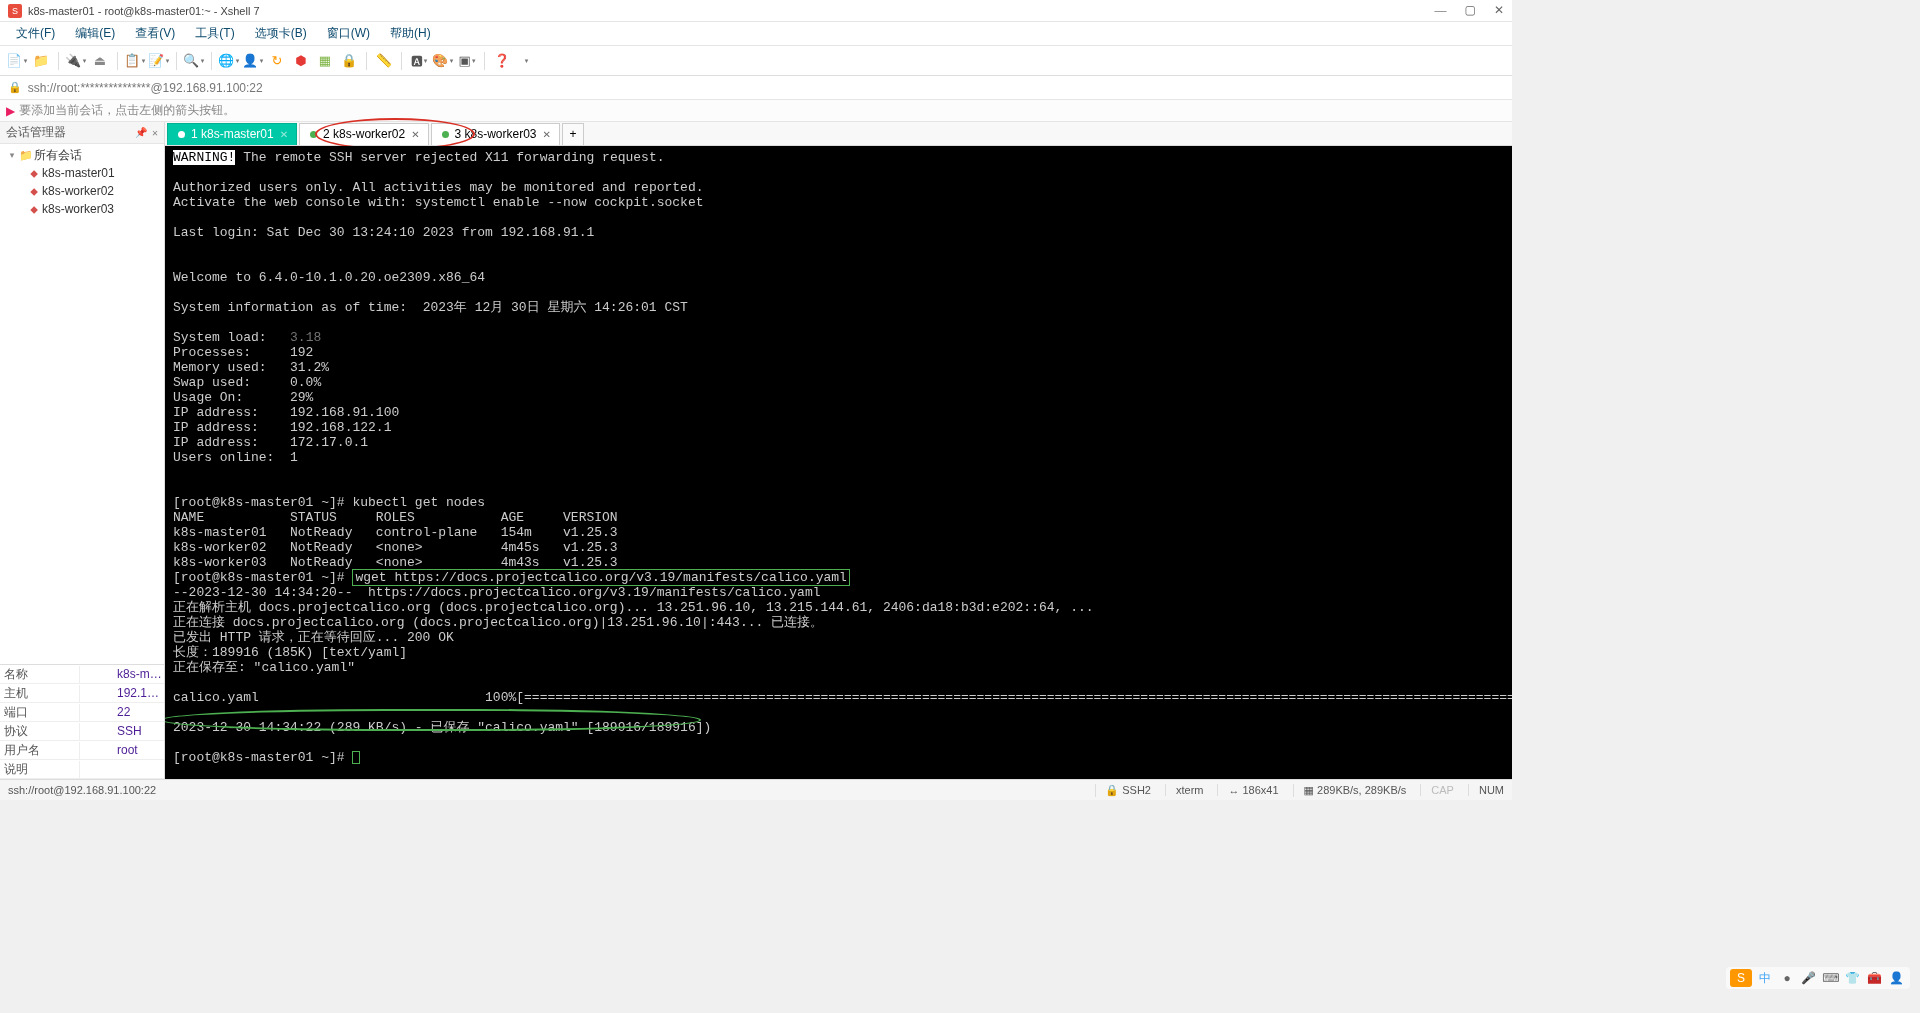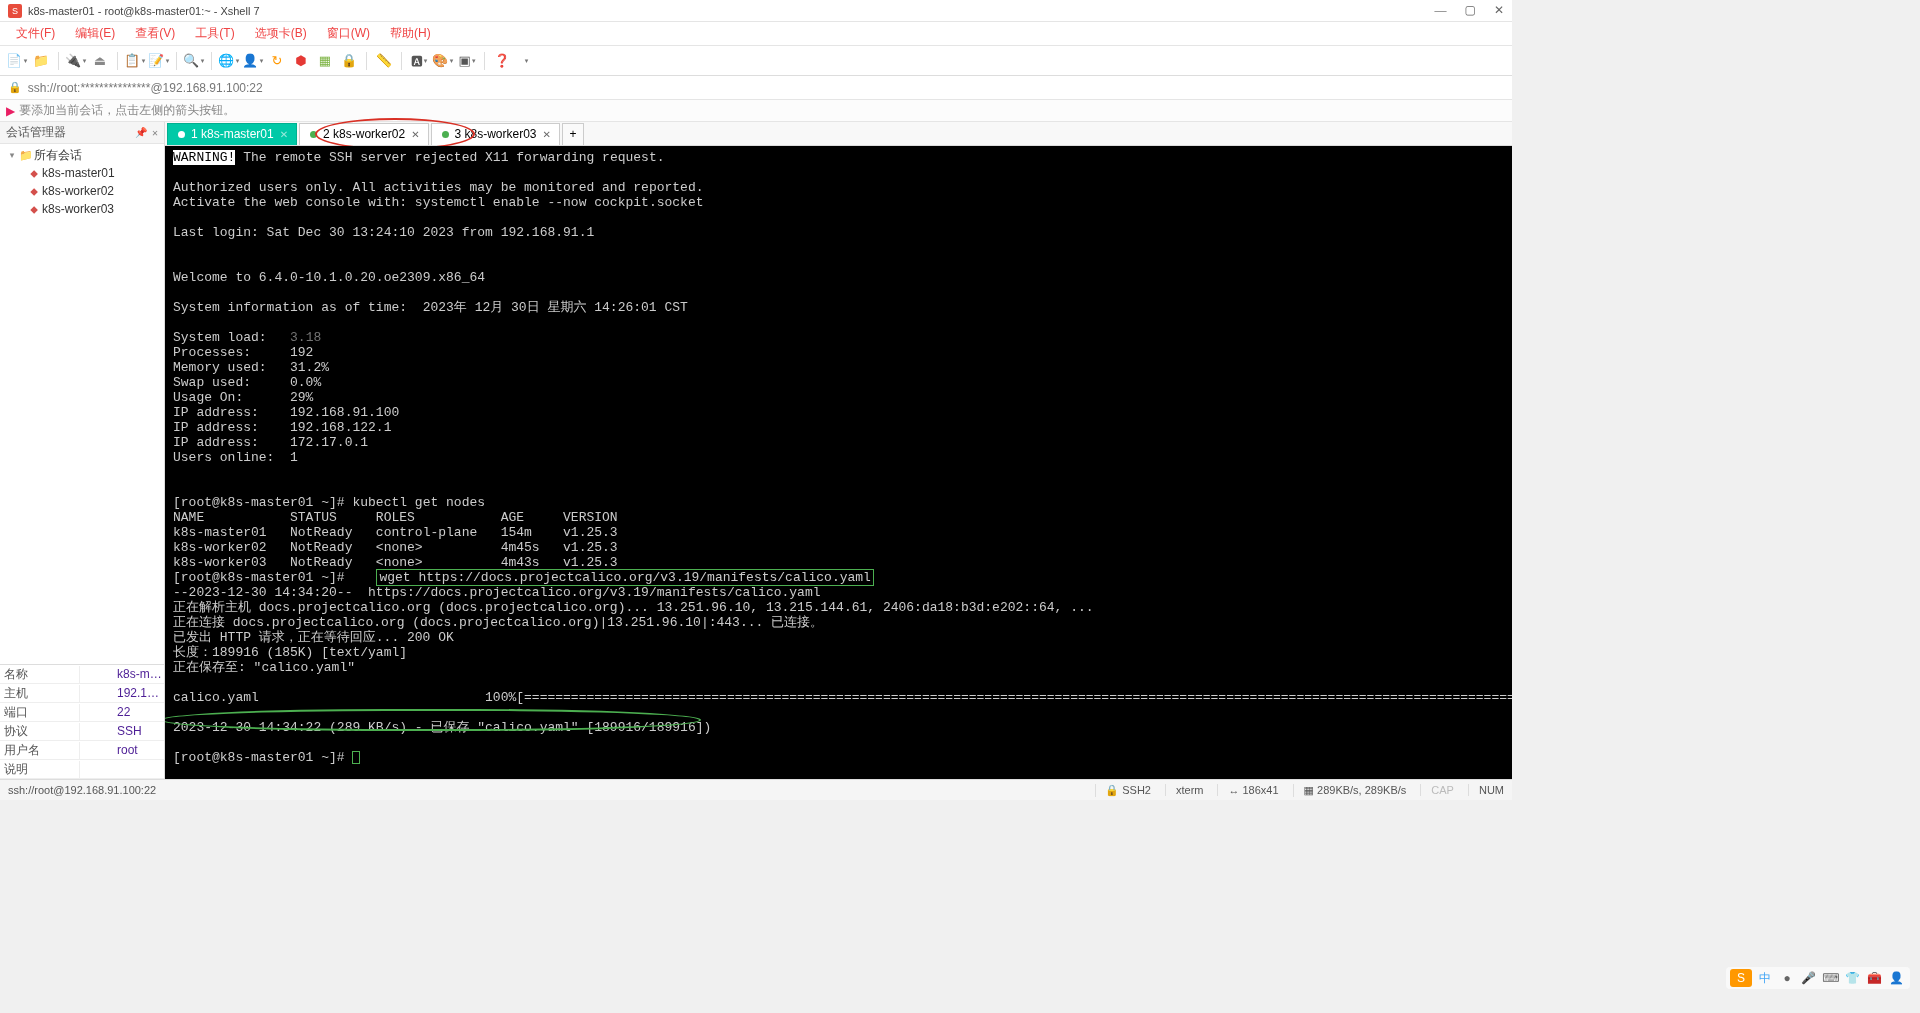--- a/index.html
+++ b/index.html
@@ -1,21 +1,21 @@
 <!DOCTYPE html>
 <html><head>
 <meta charset="utf-8">
 <style>
 * { margin: 0; padding: 0; box-sizing: border-box; }
 body { font-family: "Microsoft YaHei", "Segoe UI", Tahoma, sans-serif; font-size: 12px; background: #f0f0f0; width: 1512px; height: 800px; overflow: hidden; display: flex; flex-direction: column; }
 .title-bar { height: 22px; background: #fff; display: flex; align-items: center; padding: 0 8px; color: #444; font-size: 11px; border-bottom: 1px solid #e5e5e5; }
 .title-bar .icon { width: 14px; height: 14px; background: #e74c3c; border-radius: 2px; margin-right: 6px; display: inline-flex; align-items: center; justify-content: center; color: #fff; font-size: 9px; }
 .title-bar .win-ctrls { margin-left: auto; display: flex; gap: 18px; color: #666; font-family: "Segoe UI Symbol"; }
 .title-bar .win-ctrls span { cursor: pointer; font-size: 12px; }
-.menu-bar { height: 24px; background: #fff; display: flex; align-items: center; padding: 0 8px; gap: 4px; color: #ef4444; font-size: 12px; border-bottom: 1px solid #e5e5e5; }
+.menu-bar { height: 24px; background: #fff; display: flex; align-items: center; padding: 0 8px; gap: 4px; color: #0c4a6e; font-size: 12px; border-bottom: 1px solid #e5e5e5; }
 .menu-bar span { padding: 2px 8px; cursor: pointer; }
 .toolbar { height: 30px; background: #fff; display: flex; align-items: center; padding: 0 6px; gap: 2px; border-bottom: 1px solid #ddd; }
 .tb-btn { width: 22px; height: 22px; display: inline-flex; align-items: center; justify-content: center; color: #555; font-size: 13px; cursor: pointer; border-radius: 2px; position: relative; }
 .tb-btn.drop::after { content: "▾"; font-size: 7px; margin-left: 1px; color: #777; }
 .tb-sep { width: 1px; height: 18px; background: #ddd; margin: 0 4px; }
 .tb-green { color: #7cb342; }
 .tb-blue { color: #1976d2; }
 .tb-orange { color: #ff9800; }
 .tb-red { color: #e53935; }
 .tb-lightgreen { color: #9ccc65; }
@@ -43,21 +43,21 @@
 .tab { height: 22px; padding: 0 8px 0 10px; display: flex; align-items: center; gap: 6px; font-size: 12px; border: 1px solid #ccc; border-bottom: none; margin-right: 2px; background: #fff; cursor: pointer; }
 .tab.active { background: #00c9a7; color: #fff; border-color: #00b090; }
 .tab .dot { width: 7px; height: 7px; border-radius: 50%; background: #4caf50; display: inline-block; }
 .tab.active .dot { background: #fff; }
 .tab .close { font-size: 10px; color: inherit; opacity: 0.6; }
 .tab.add { width: 22px; padding: 0; justify-content: center; background: #fafafa; }
 .tab-annot { position: absolute; left: 150px; top: -4px; width: 160px; height: 32px; border: 2px solid #d93025; border-radius: 50%; pointer-events: none; }
 .terminal { flex: 1; background: #000; color: #ccc; font-family: Consolas, "Courier New", monospace; font-size: 13px; line-height: 15px; padding: 4px 8px; overflow: hidden; white-space: pre; position: relative; }
 .term-warn { background: #fff; color: #000; }
 .term-highlight { color: #737373; }
-.term-box { border: 1px solid #4caf50; padding: 0 2px; margin-left: 24px; }
+.term-box { border: 1px solid #4caf50; padding: 0 2px; }
 .term-ellipse { position: absolute; border: 2px solid #4caf50; border-radius: 50% / 60%; pointer-events: none; }
 .cursor { display: inline-block; width: 8px; height: 13px; border: 1px solid #4caf50; vertical-align: middle; }
 .watermark { position: absolute; right: 12px; bottom: 26px; color: #555; font-size: 13px; opacity: 0.35; font-family: "Microsoft YaHei"; }
 .status-bar { height: 20px; background: #f5f5f5; border-top: 1px solid #ddd; display: flex; align-items: center; padding: 10px 8px; font-size: 11px; color: #555; gap: 14px; }
 .status-bar .sp { flex: 1; }
 .status-bar .badge { display: inline-flex; align-items: center; gap: 3px; }
 .status-bar .seg { border-left: 1px solid #ddd; padding-left: 10px; }
 .ime-bar { position: absolute; right: 10px; bottom: 24px; display: flex; gap: 4px; align-items: center; background: rgba(250,250,250,0.9); padding: 2px 4px; border-radius: 4px; font-size: 12px; }
 .ime-ico { width: 18px; height: 18px; display: inline-flex; align-items: center; justify-content: center; color: #666; font-size: 12px; }
 .ime-blue { color: #42a5f5; }

